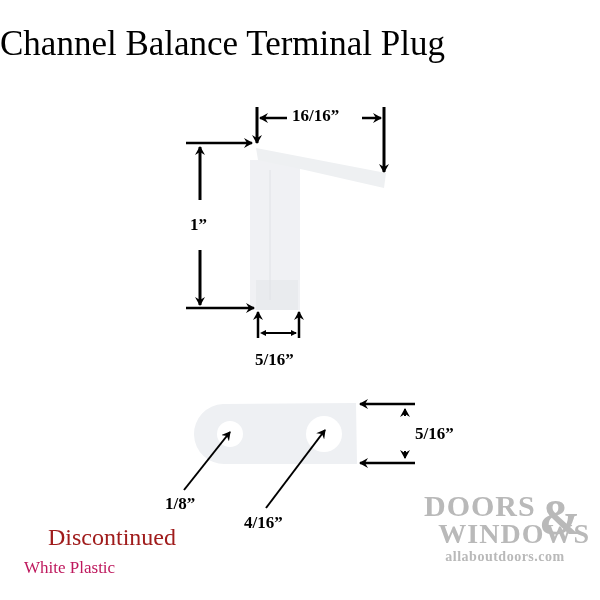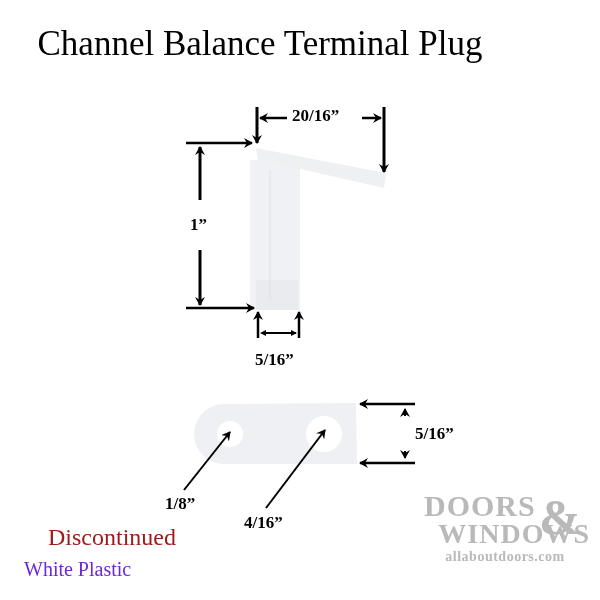--- a/index.html
+++ b/index.html
@@ -1,21 +1,21 @@
 <!DOCTYPE html>
 <html><head>
 <meta charset="utf-8">
 <style>
   html, body { margin: 0; padding: 0; background: #ffffff; }
   body { width: 600px; height: 600px; position: relative; overflow: hidden; font-family: "Liberation Serif", serif; }
-  .title { position: absolute; left: 0; top: 24px; width: 520px; text-align: center; font-size: 35px; color: #000; font-family: "Liberation Serif", serif; }
+  .title { position: absolute; left: 0; top: 24px; width: 520px; font-size: 35px; color: #000; font-family: "Liberation Serif", serif; }
   .dim { position: absolute; font-weight: bold; font-size: 17px; color: #000; font-family: "Liberation Serif", serif; white-space: nowrap; }
   svg.draw { position: absolute; left: 0; top: 0; }
   .status { position: absolute; left: 24px; top: 524px; font-size: 24px; color: #a01c1c; font-family: "Liberation Serif", serif; margin-left: 24px; }
-  .material { position: absolute; left: 24px; top: 558px; font-size: 20px; color: #6d28d9; font-family: "Liberation Serif", serif; }
+  .material { position: absolute; left: 24px; top: 558px; font-size: 17px; color: #be185d; font-family: "Liberation Serif", serif; }
   .logo { position: absolute; left: 420px; top: 492px; width: 170px; text-align: center; color: #b9b9b9; font-family: "Liberation Serif", serif; }
   .logo .l1 { font-size: 15px; letter-spacing: 1px; line-height: 16px; }
   .logo .l2 { font-size: 30px; font-weight: bold; line-height: 28px; letter-spacing: 1px; }
   .logo .l3 { font-size: 28px; font-weight: bold; line-height: 28px; letter-spacing: 1px; text-align: right; }
   .logo .l4 { font-size: 14px; font-weight: bold; line-height: 18px; letter-spacing: 0.5px; }
   .amp { position: absolute; left: 539px; top: 488px; font-size: 50px; font-weight: bold; color: #b9b9b9; font-family: "Liberation Serif", serif; }
 </style>
 </head>
 <body>
 
@@ -69,21 +69,21 @@
   </g>
 
   <g>
     <line x1="415" y1="404" x2="360" y2="404" stroke="#000" stroke-width="2.5" marker-end="url(#ah)"></line>
     <line x1="415" y1="463" x2="360" y2="463" stroke="#000" stroke-width="2.5" marker-end="url(#ah)"></line>
     <line x1="405" y1="416" x2="405" y2="409" stroke="#000" stroke-width="2" marker-end="url(#ah)"></line>
     <line x1="405" y1="451" x2="405" y2="458" stroke="#000" stroke-width="2" marker-end="url(#ah)"></line>
   </g>
 </svg>
 
-<div class="dim" style="left:292px; top:106px;">20/16”</div>
+<div class="dim" style="left:292px; top:106px;">16/16”</div>
 <div class="dim" style="left:190px; top:215px;">1”</div>
 <div class="dim" style="left:255px; top:350px;">5/16”</div>
 <div class="dim" style="left:415px; top:424px;">5/16”</div>
 <div class="dim" style="left:165px; top:494px;text-align:center;">1/8”</div>
 <div class="dim" style="left:244px; top:513px;">4/16”</div>
 
 <div class="status">Discontinued</div>
 <div class="material">White Plastic</div>
 
 <div class="logo">

